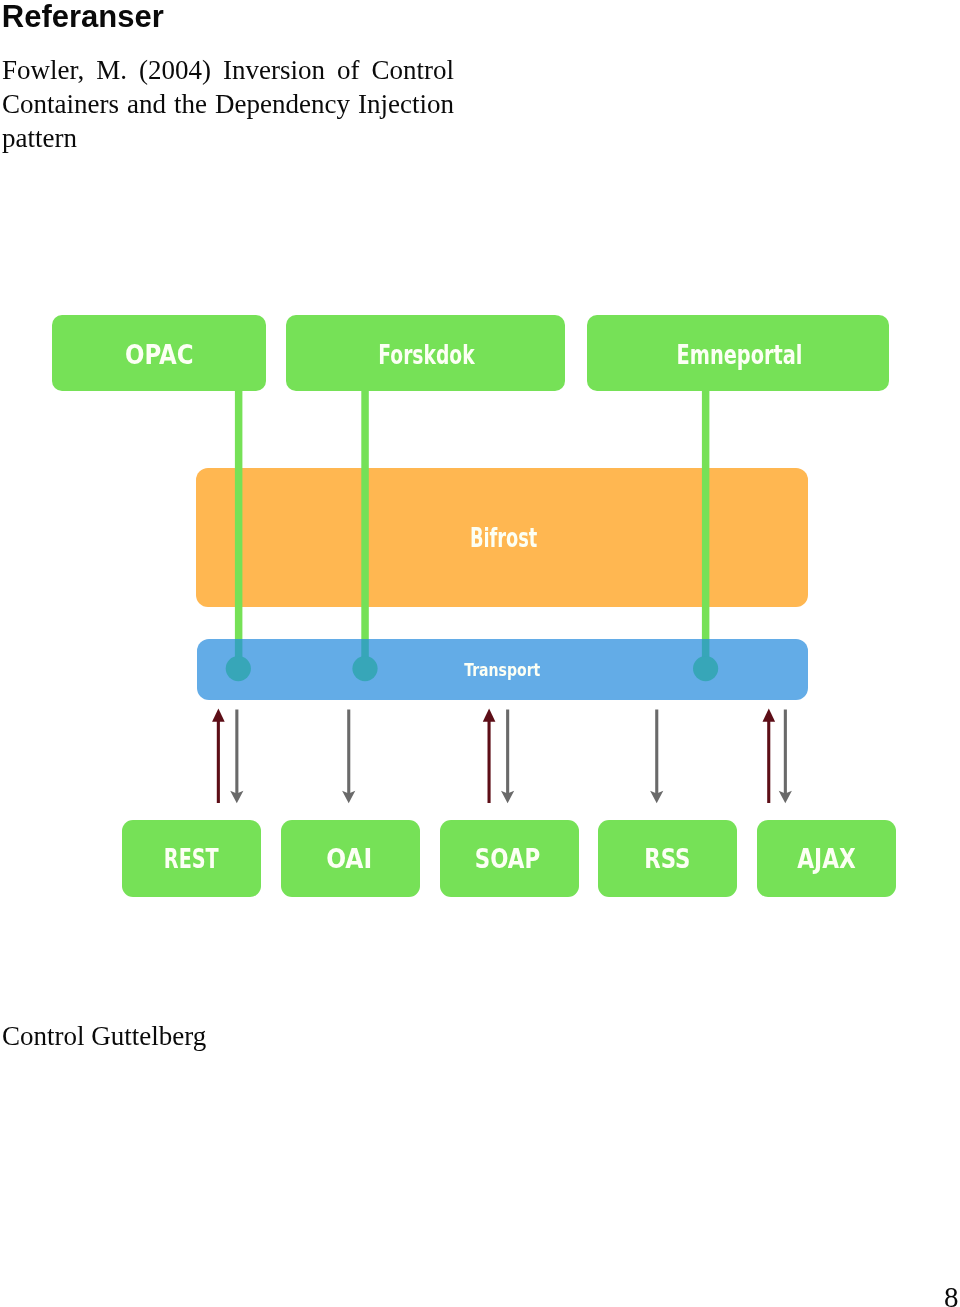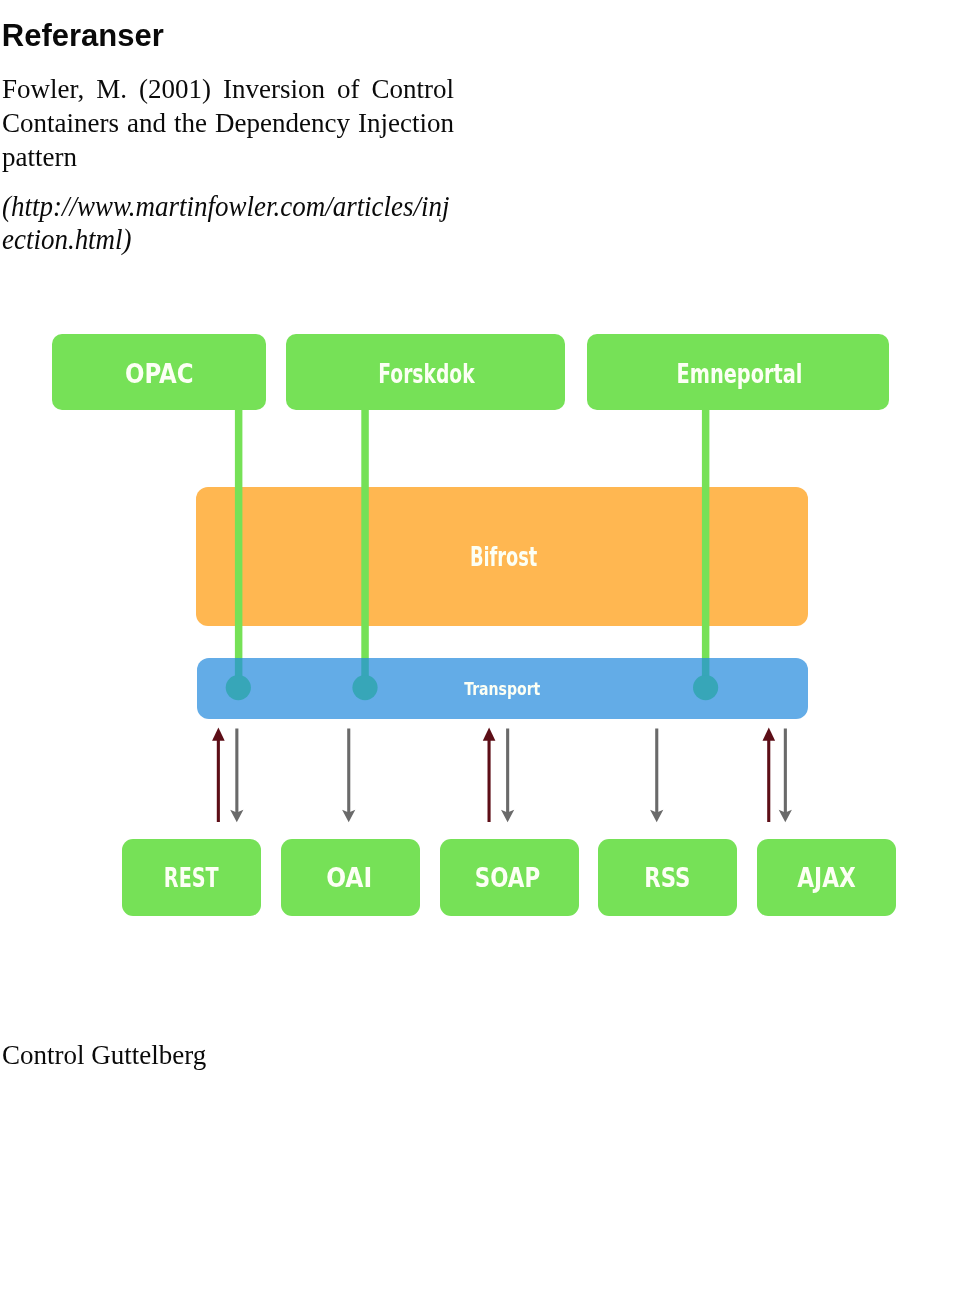--- a/index.html
+++ b/index.html
@@ -1,20 +1,20 @@
 <!DOCTYPE html>
 <html><head>
 <meta charset="utf-8">
 <title>Referanser</title>
 <style>
   html, body { margin:0; padding:0; }
   body { width:960px; height:1307px; background:#ffffff; position:relative;
          font-family:"Liberation Serif", serif; overflow:hidden; }
 
-  .page { position:absolute; left:0; top:0; width:960px; height:1178px; background:#fff;margin-top:19px; }
+  .page { position:absolute; left:0; top:0; width:960px; height:1178px; background:#fff; }
 
   
   #heading, #ref-para, #author, #pageno, #diagram { transform:translateZ(0); }
 
   #heading {
     position:absolute; left:1.8px; top:0px;
     font-family:"Liberation Sans", sans-serif;
     font-weight:bold; font-size:31px; line-height:34px; color:#0a0a0a;
     white-space:nowrap;
   }
@@ -55,26 +55,22 @@
   }
   .boxlabel.sm { font-size:17.4px; }
 </style>
 </head>
 <body>
 
 <div class="page">
 
   <div id="heading">Referanser</div>
 
-  <div id="ref-para">Fowler, M. (2001) Inversion of Control Containers and the Dependency Injection pattern</div>
+  <div id="ref-para">Fowler, M. (2004) Inversion of Control Containers and the Dependency Injection pattern</div>
 
-  <div id="url-para">
-      <span class="seg">(http://www.martinfowler.com/articles/inj</span>
-      <span class="seg">ection.html)</span>
-    </div>
 
   <div id="author">Control Guttelberg</div>
 
   <div id="pageno">8</div>
 
   <svg id="diagram" viewBox="0 0 960 1307" width="960" height="1307" xmlns="http://www.w3.org/2000/svg">
 
     <g>
       <rect x="52" y="315" width="214" height="76" rx="10" fill="#76e157"></rect>
       <text class="boxlabel" x="159.3" y="363.6" textLength="68.4" lengthAdjust="spacingAndGlyphs">OPAC</text>

